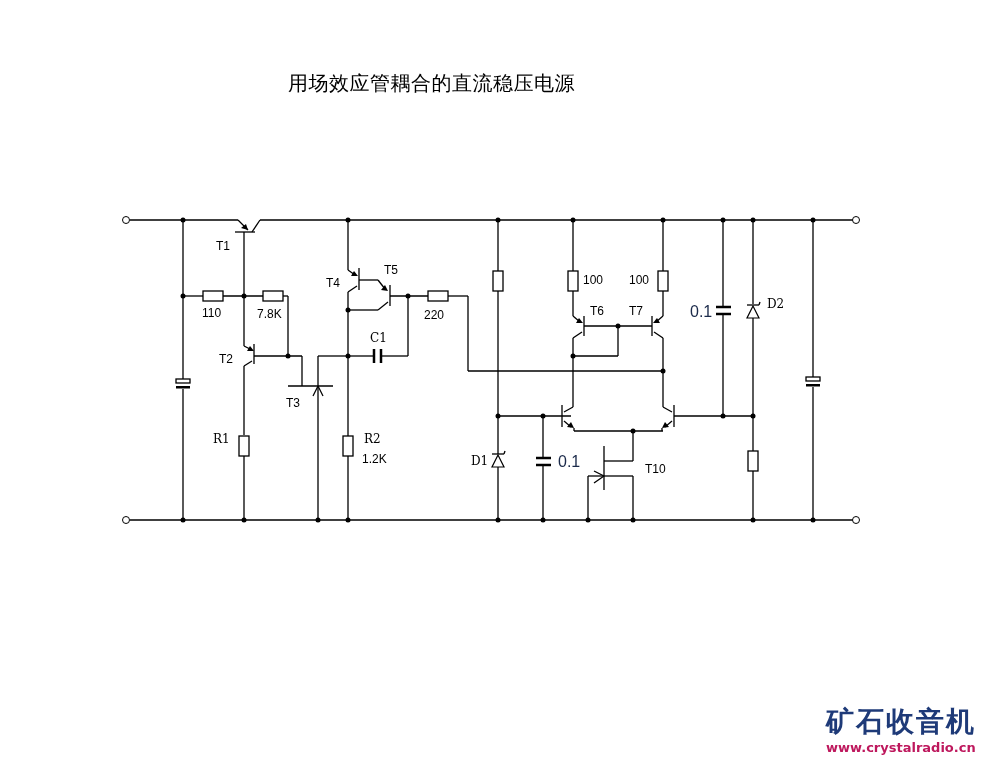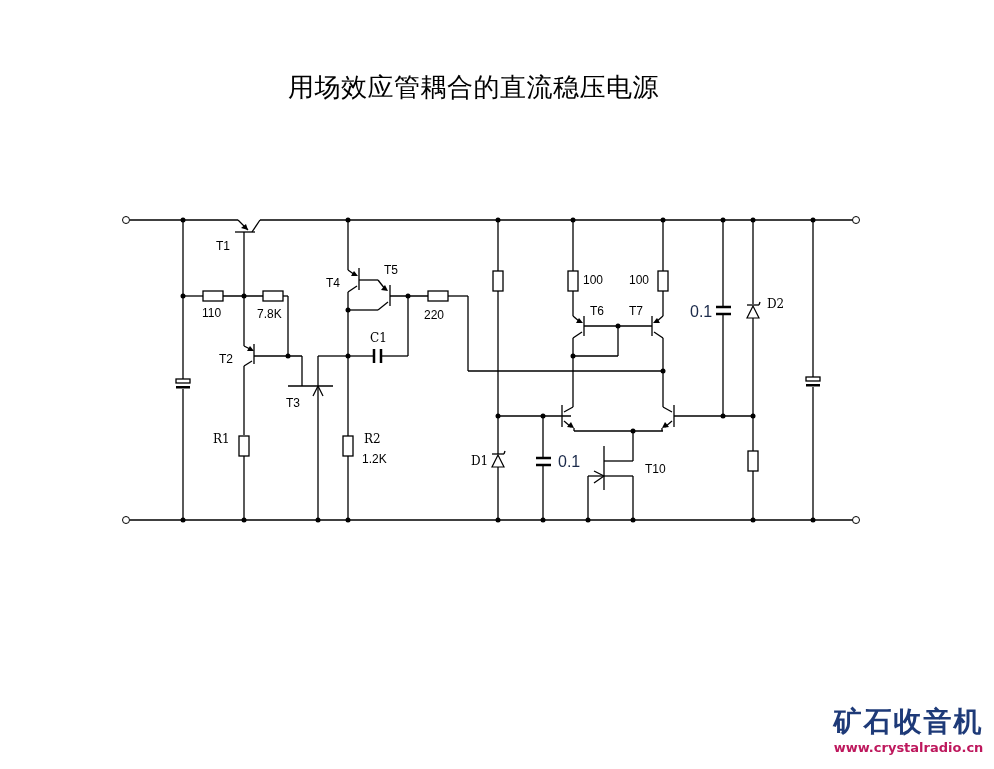--- a/index.html
+++ b/index.html
@@ -1,26 +1,26 @@
 <!DOCTYPE html>
 <html><head>
 <meta charset="utf-8">
 <style>
   html, body { margin:0; padding:0; background:#ffffff; }
   body { width:994px; height:769px; position:relative; overflow:hidden; font-family:"DejaVu Sans", sans-serif; }
-  #title { position:absolute; left:288px; top:70px; font-size:26px; color:#000; letter-spacing:0.5px; white-space:nowrap;font-family:Liberation Serif, serif; }
+  #title { position:absolute; left:288px; top:70px; font-size:20px; color:#000; letter-spacing:0.5px; white-space:nowrap;font-family:Liberation Serif, serif; }
   svg#schem { position:absolute; left:0; top:0; }
   .w { stroke:#000; stroke-width:1.3; fill:none; }
   .body { stroke:#000; stroke-width:1.3; fill:#fff; }
   .dot { fill:#000; }
   .term { fill:#fff; stroke:#000; stroke-width:1; }
   .lbl { font-family:"Liberation Sans", sans-serif; font-size:12px; fill:#000; }
   .lblbig { font-family:"Liberation Sans", sans-serif; font-size:16px; fill:#1b2a4a; }
   .lbls { font-family:"DejaVu Serif", serif; font-size:12px; fill:#000; }
-  #logo { position:absolute; left:826px; top:706px; width:165px; text-align:center; color:#1e3a78; }
+  #logo { position:absolute; left:826px; top:706px; width:165px; color:#1e3a78; }
   #logo-cn { font-family:"DejaVu Sans", sans-serif; font-size:28px; font-weight:bold; letter-spacing:2px; line-height:32px; }
   #logo-url { font-family:"DejaVu Sans", sans-serif; font-size:13px; font-weight:bold; line-height:20px; color:#be185d; }
 </style>
 </head>
 <body>
 
 <div id="title">用场效应管耦合的直流稳压电源</div>
 
 <svg id="schem" width="994" height="769">
 

